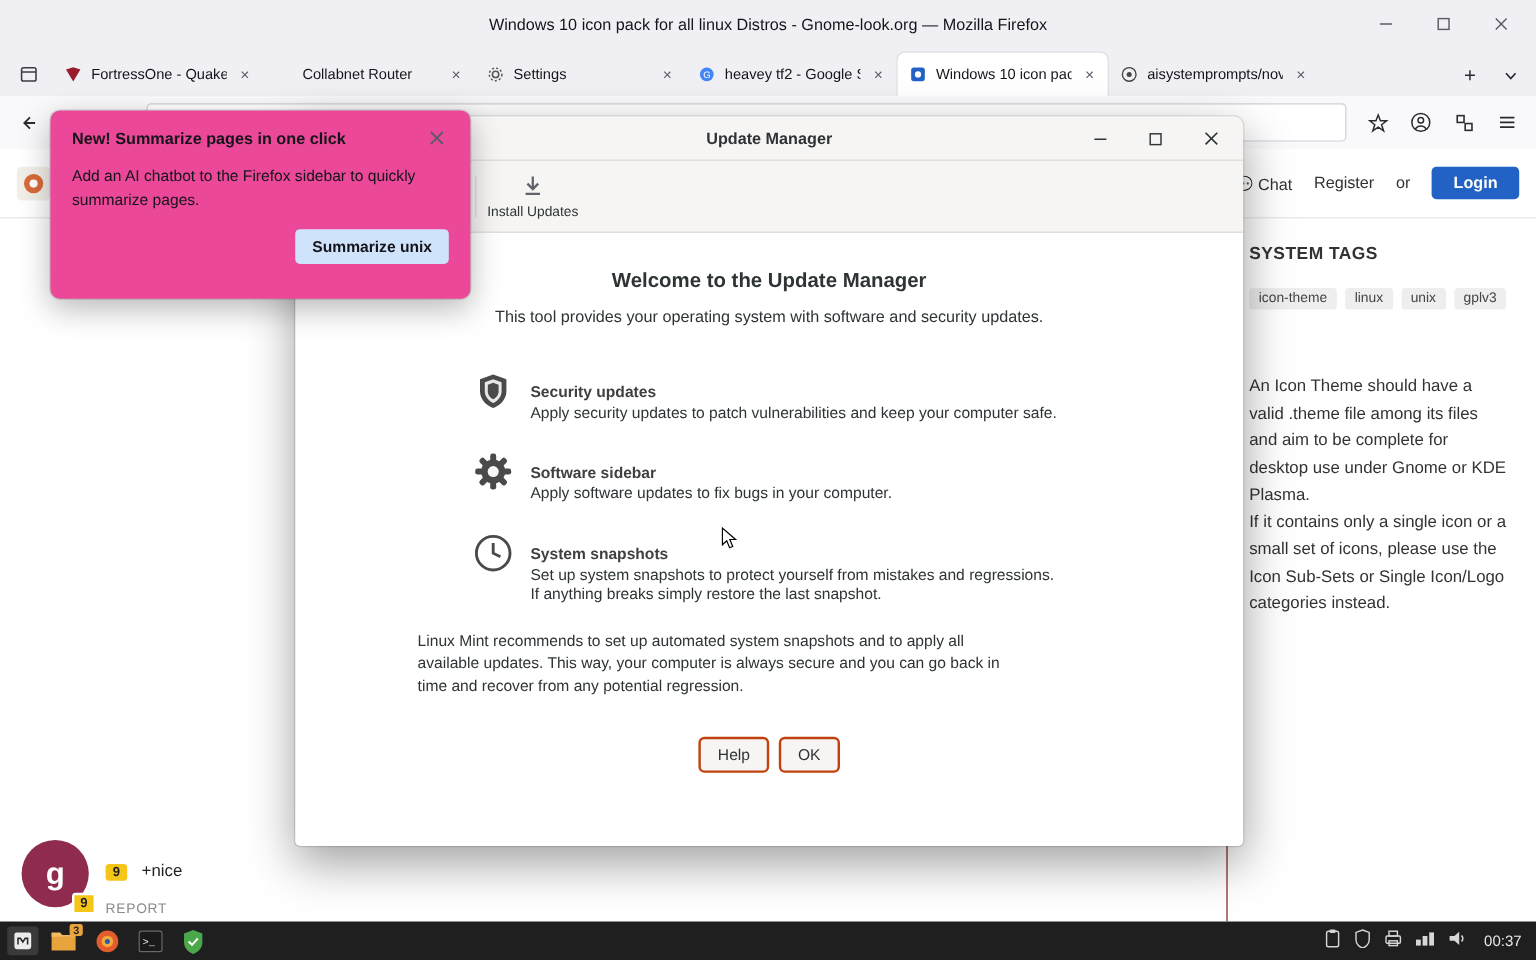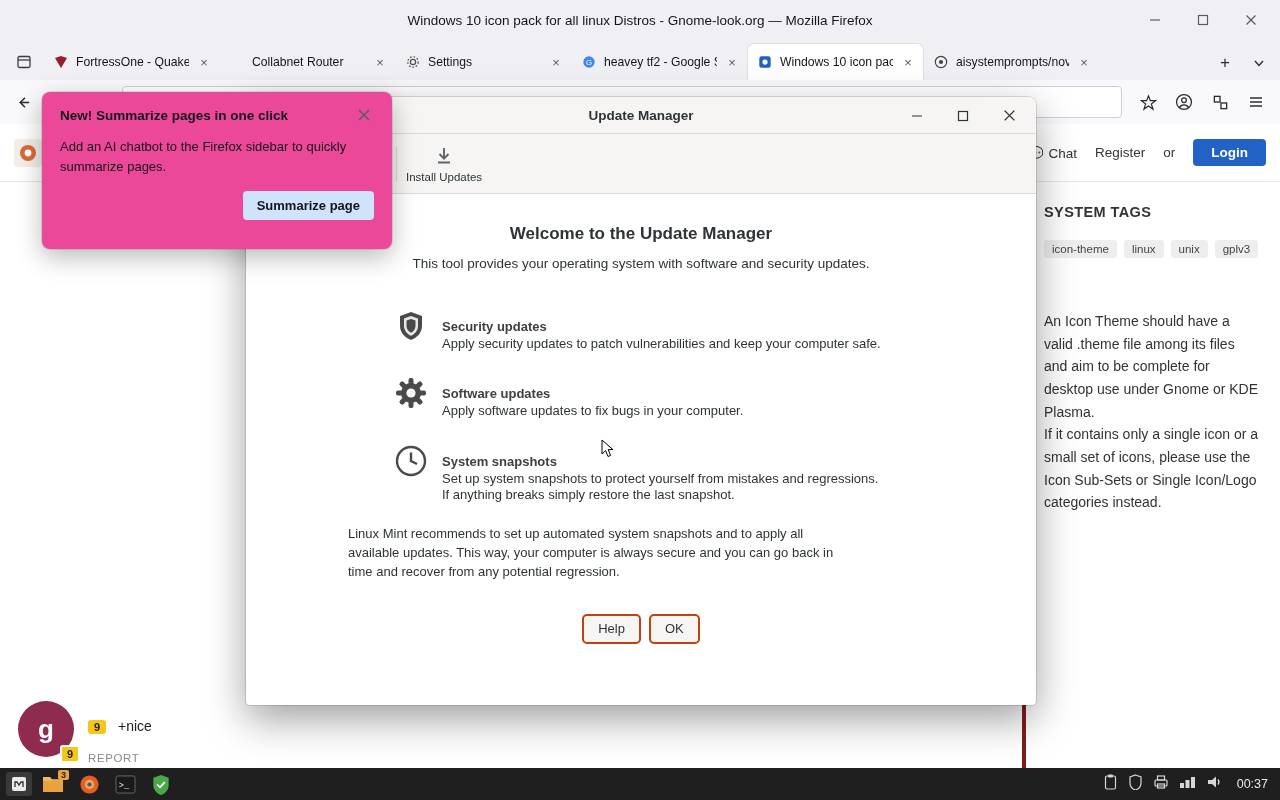--- a/index.html
+++ b/index.html
@@ -113,21 +113,21 @@
   }
   .site-nav { display: flex; align-items: center; gap: 18px; margin-left: auto; font-size: 13.5px; color: #333; }
   .btn-login {
     background: #2162c4; color: #fff; border-radius: 4px;
     padding: 6px 18px; font-size: 13.5px; font-weight: bold; text-align: center;
   }
   .page-body { display: flex; height: calc(100% - 58px); }
   .page-left { flex: 1 1 auto; position: relative; }
   .page-right {
     width: 258px; flex: 0 0 258px; padding: 22px 18px 0 18px;
-    border-left: 4px solid #7f1d1d;
+    border-left: 1px solid #7f1d1d;
   }
   .tags-title { font-size: 14.5px; font-weight: bold; color: #333; letter-spacing: .4px; }
   .tags-row { display: flex; flex-wrap: wrap; gap: 7px; margin-top: 20px; }
   .tag {
     background: #eeeeee; color: #444; font-size: 11.5px;
     border-radius: 3px; padding: 3px 8px;
   }
   .side-para { margin-top: 52px; font-size: 14px; line-height: 1.62; color: #333; }
 
   .comment-block {
@@ -537,21 +537,21 @@
                 <rect x="14.5" y="2" width="5" height="30" rx="2"></rect>
                 <rect x="14.5" y="2" width="5" height="30" rx="2" transform="rotate(45 17 17)"></rect>
                 <rect x="14.5" y="2" width="5" height="30" rx="2" transform="rotate(90 17 17)"></rect>
                 <rect x="14.5" y="2" width="5" height="30" rx="2" transform="rotate(135 17 17)"></rect>
                 <circle cx="17" cy="17" r="10"></circle>
               </g>
               <circle cx="17" cy="17" r="4.6" fill="#f7f7f7"></circle>
             </svg>
           </span>
           <span>
-            <div class="f-title">Software updates</div>
+            <div class="f-title">Software sidebar</div>
             <div class="f-desc">Apply software updates to fix bugs in your computer.</div>
           </span>
         </div>
 
         <div class="feature">
           <span class="f-icon">
             <svg width="34" height="34" viewBox="0 0 34 34">
                 <circle cx="17" cy="17" r="14" fill="none" stroke="#4a4a4a" stroke-width="2.4"></circle>
                 <polyline points="17,8.5 17,17 23,20" fill="none" stroke="#4a4a4a" stroke-width="2.4"></polyline>
               </svg>
@@ -577,21 +577,21 @@
       <div class="pop-title">New! Summarize pages in one click</div>
       <div class="pop-close">
         <svg width="14" height="14" viewBox="0 0 14 14">
             <line x1="2" y1="2" x2="12" y2="12" stroke="currentColor" stroke-width="1.5"></line>
             <line x1="12" y1="2" x2="2" y2="12" stroke="currentColor" stroke-width="1.5"></line>
           </svg>
       </div>
     </div>
     <div class="pop-body">Add an AI chatbot to the Firefox sidebar to quickly summarize pages.</div>
     <div class="pop-actions">
-      <div class="pop-btn">Summarize page</div>
+      <div class="pop-btn">Summarize unix</div>
     </div>
   </div>
 
   <div id="cursor">
     <svg width="14" height="20" viewBox="0 0 14 20">
         <polygon points="1,1 1,15 4.6,11.6 7,17.5 9.6,16.4 7.2,10.6 12,10.6" fill="#fff" stroke="#000" stroke-width="1"></polygon>
       </svg>
   </div>
 
   <div id="taskbar">

